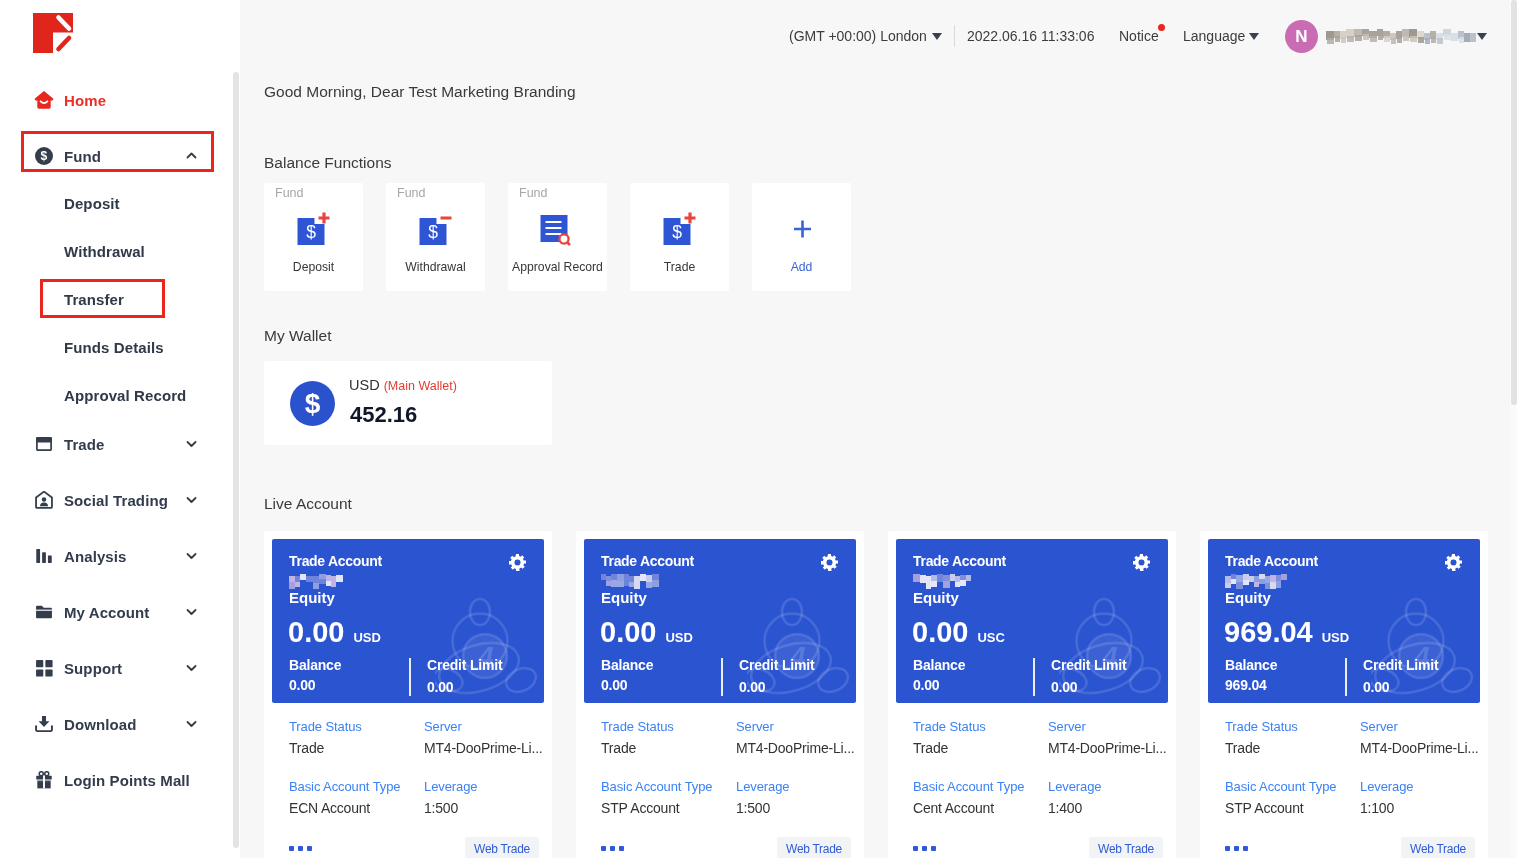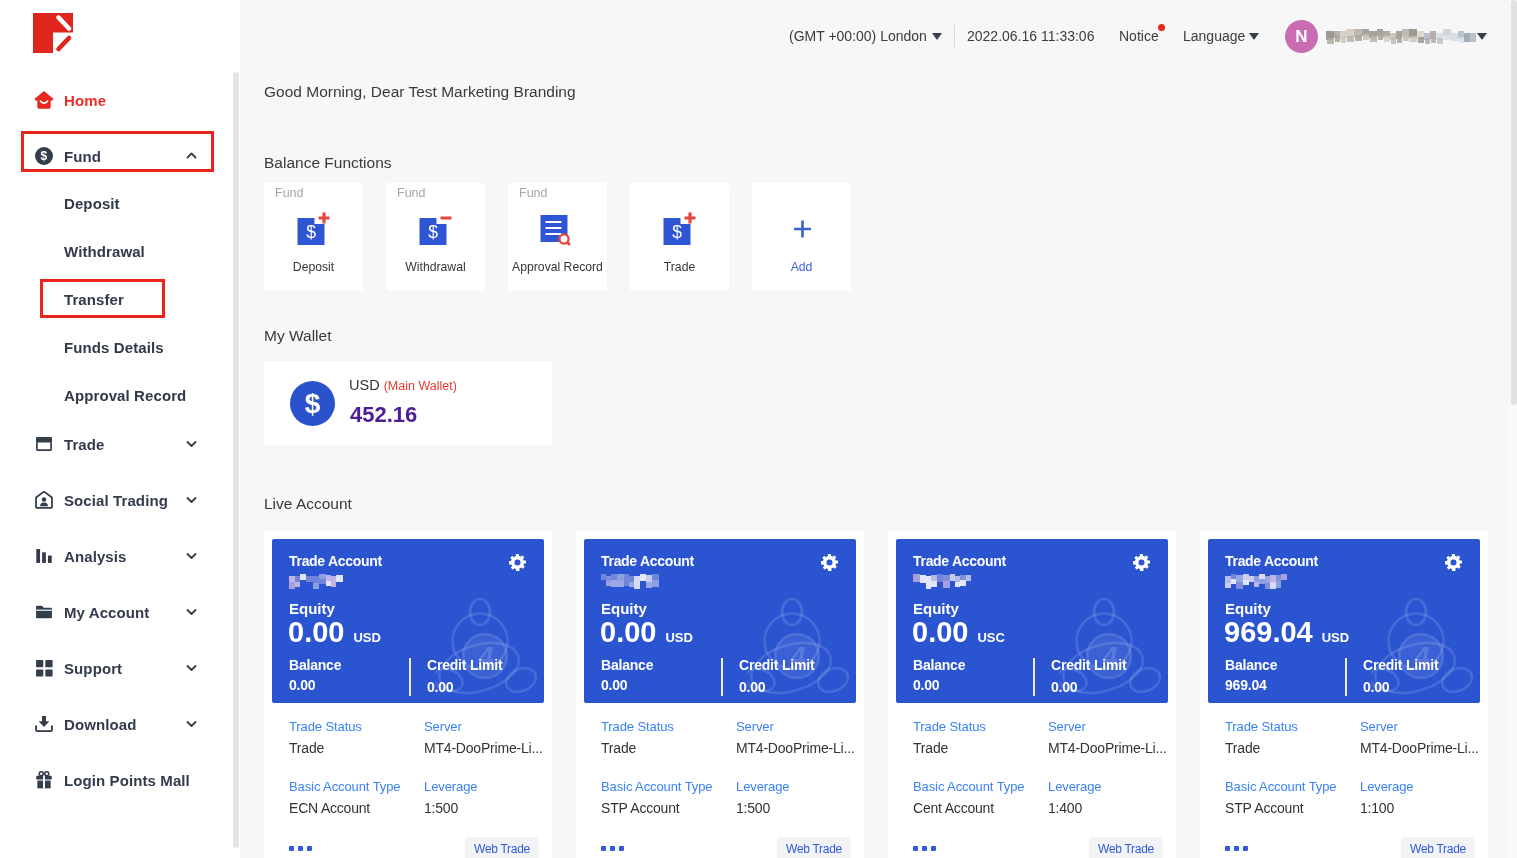--- a/index.html
+++ b/index.html
@@ -35,21 +35,21 @@
 
   
   .wallet { position:absolute; left:264px; top:361px; width:288px; height:84px; background:#fff; border-radius:2px; }
   .wcircle { position:absolute; left:26px; top:20px; width:45px; height:45px; border-radius:50%; background:#2a52cd; color:#fff; text-align:center; font-size:28px; font-weight:700; line-height:45px; }
 
   
   .acard { position:absolute; top:531px; width:288px; height:420px; background:#fff; border-radius:2px; }
   .ahead { position:absolute; left:8px; top:8px; width:272px; height:164px; background:#2b54d1; border-radius:2px; overflow:hidden; color:#fff; }
   .ahead .t1 { position:absolute; left:17px; top:14px; font-size:14px; letter-spacing:-0.3px; font-weight:700; }
   .gear { position:absolute; right:18px; top:15px; width:17px; height:17px; }
-  .ahead .eq { position:absolute; left:17px; top:61px; font-size:15px; font-weight:700; }
+  .ahead .eq { position:absolute; left:17px; top:50px; font-size:15px; font-weight:700; }
   .ahead .big { position:absolute; left:16px; top:77px; font-size:29px; font-weight:700; letter-spacing:0px; }
   .ahead .cur { font-size:13px; font-weight:700; margin-left:9px; }
   .ahead .bl { position:absolute; left:17px; top:118px; font-size:14px; letter-spacing:-0.2px; font-weight:700; }
   .ahead .bv { position:absolute; left:17px; top:138px; font-size:14px; letter-spacing:-0.2px; font-weight:700; }
   .ahead .cl { position:absolute; left:155px; top:118px; font-size:14px; letter-spacing:-0.2px; font-weight:700; }
   .ahead .cv { position:absolute; left:155px; top:140px; font-size:14px; letter-spacing:-0.2px; font-weight:700; }
   .ahead .vline { position:absolute; left:137px; top:119px; width:1.5px; height:38px; background:rgba(255,255,255,.9); }
   .wm { position:absolute; right:-13px; top:47px; width:122px; height:122px; }
   .ainfo-l { position:absolute; font-size:13px; letter-spacing:-0.1px; color:#3b82f6; }
   .ainfo-v { position:absolute; font-size:14px; letter-spacing:-0.2px; color:#333; white-space:nowrap; }
@@ -299,21 +299,21 @@
     <svg class="ficon" style="transform:translateX(-50%);" viewBox="0 0 40 36">
       <path d="M20.5 9.5 V26.5 M12 18 H29" stroke="#3b63d8" stroke-width="2.6"></path>
     </svg>
     <div class="fname" style="color:#3b63d8;">Add</div>
   </div>
 
   <div class="h-sec" style="left:264px; top:327px;">My Wallet</div>
   <div class="wallet">
     <div class="wcircle">$</div>
     <div class="abs" style="left:85px; top:16px; font-size:14.5px; color:#333;">USD <span style="color:#e8392e; font-size:12.5px;">(Main Wallet)</span></div>
-    <div class="abs" style="left:86px; top:41px; font-size:22px; font-weight:700; color:#4c1d95;">452.16</div>
+    <div class="abs" style="left:86px; top:41px; font-size:22px; font-weight:700; color:#0f172a;">452.16</div>
   </div>
 
   <div class="h-sec" style="left:264px; top:495px;">Live Account</div>
 
   <div class="acard" style="left:264px;">
     <div class="ahead">
       <div class="t1">Trade Account</div>
       <svg class="gear" viewBox="0 0 19 19">
           <path d="M7.8 0 h3.4 v2.2 a7.3 7.3 0 0 1 1.9 0.8 l1.6-1.6 2.4 2.4 -1.6 1.6 a7.3 7.3 0 0 1 0.8 1.9 H19 v3.4 h-2.2 a7.3 7.3 0 0 1 -0.8 1.9 l1.6 1.6 -2.4 2.4 -1.6-1.6 a7.3 7.3 0 0 1 -1.9 0.8 V19 H7.8 v-2.2 a7.3 7.3 0 0 1 -1.9-0.8 l-1.6 1.6 -2.4-2.4 1.6-1.6 a7.3 7.3 0 0 1 -0.8-1.9 H0 V7.8 h2.2 a7.3 7.3 0 0 1 0.8-1.9 L1.4 4.3 3.8 1.9 5.4 3.5 a7.3 7.3 0 0 1 1.9-0.8 Z M9.5 6.1 a3.4 3.4 0 1 0 0 6.8 a3.4 3.4 0 1 0 0-6.8 Z" fill="#fff"></path>
         </svg>

